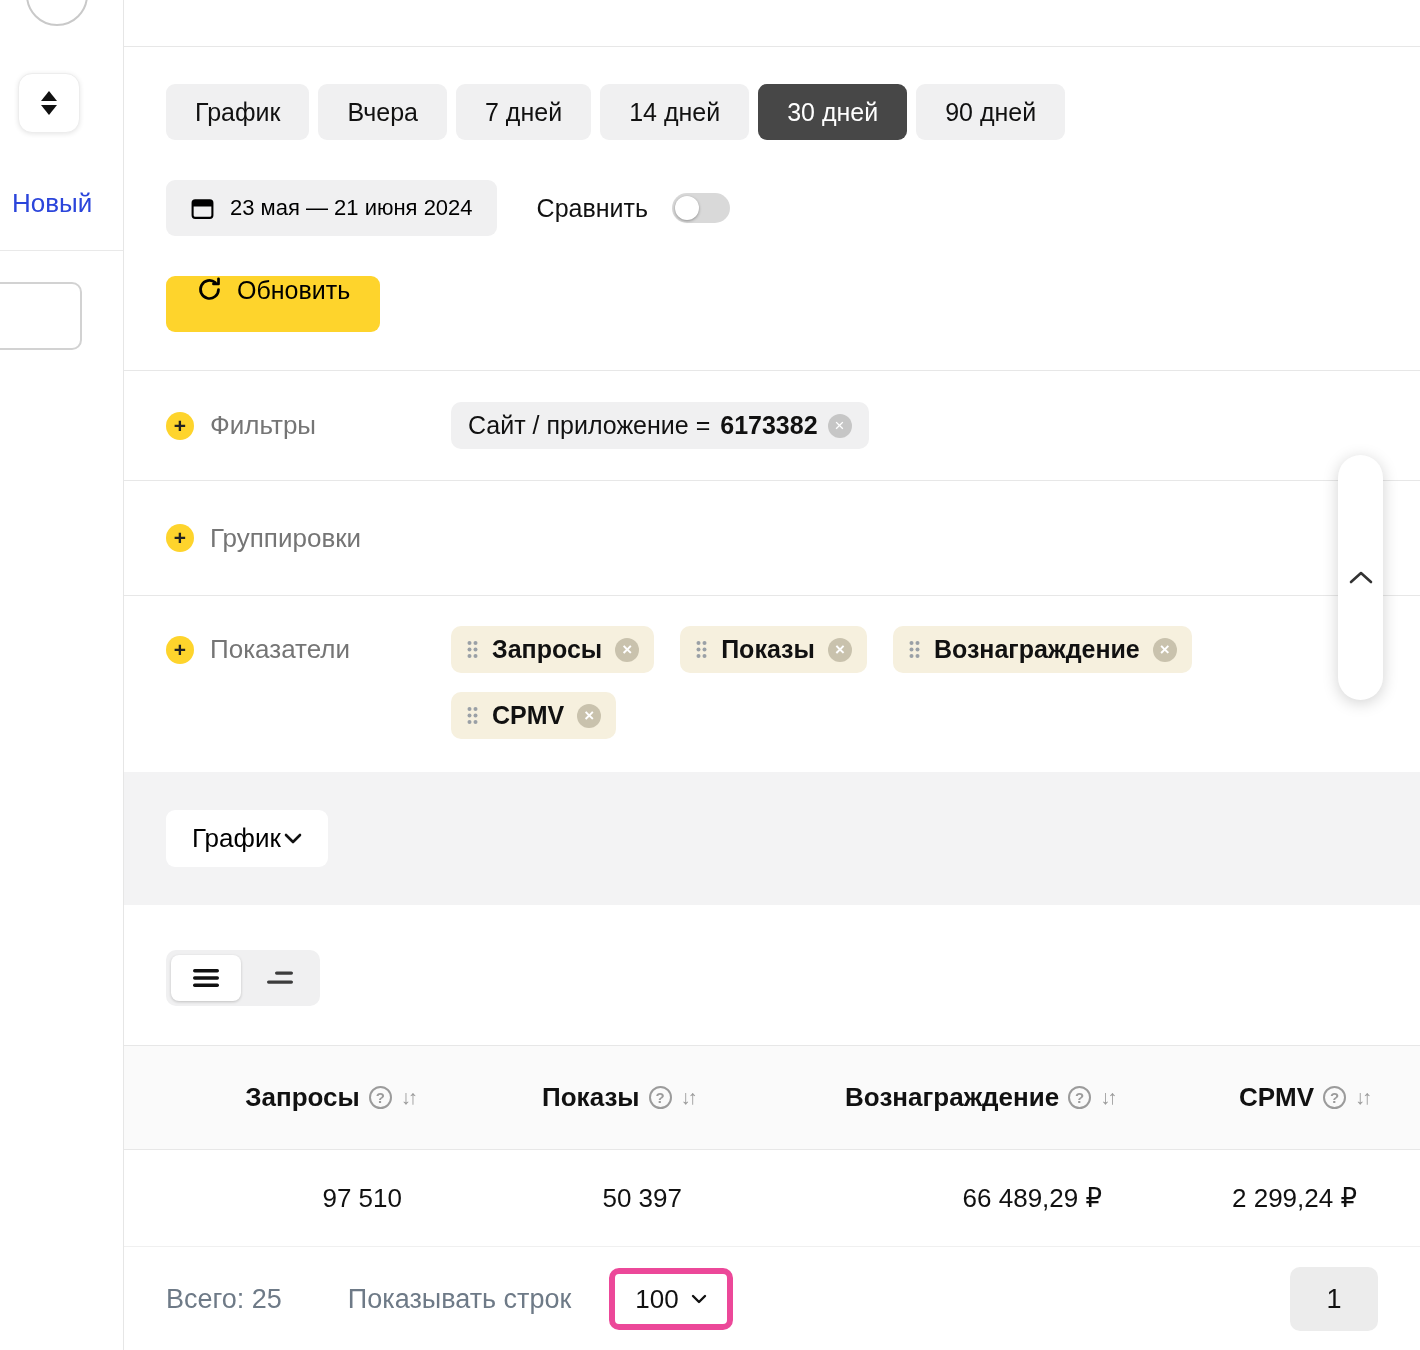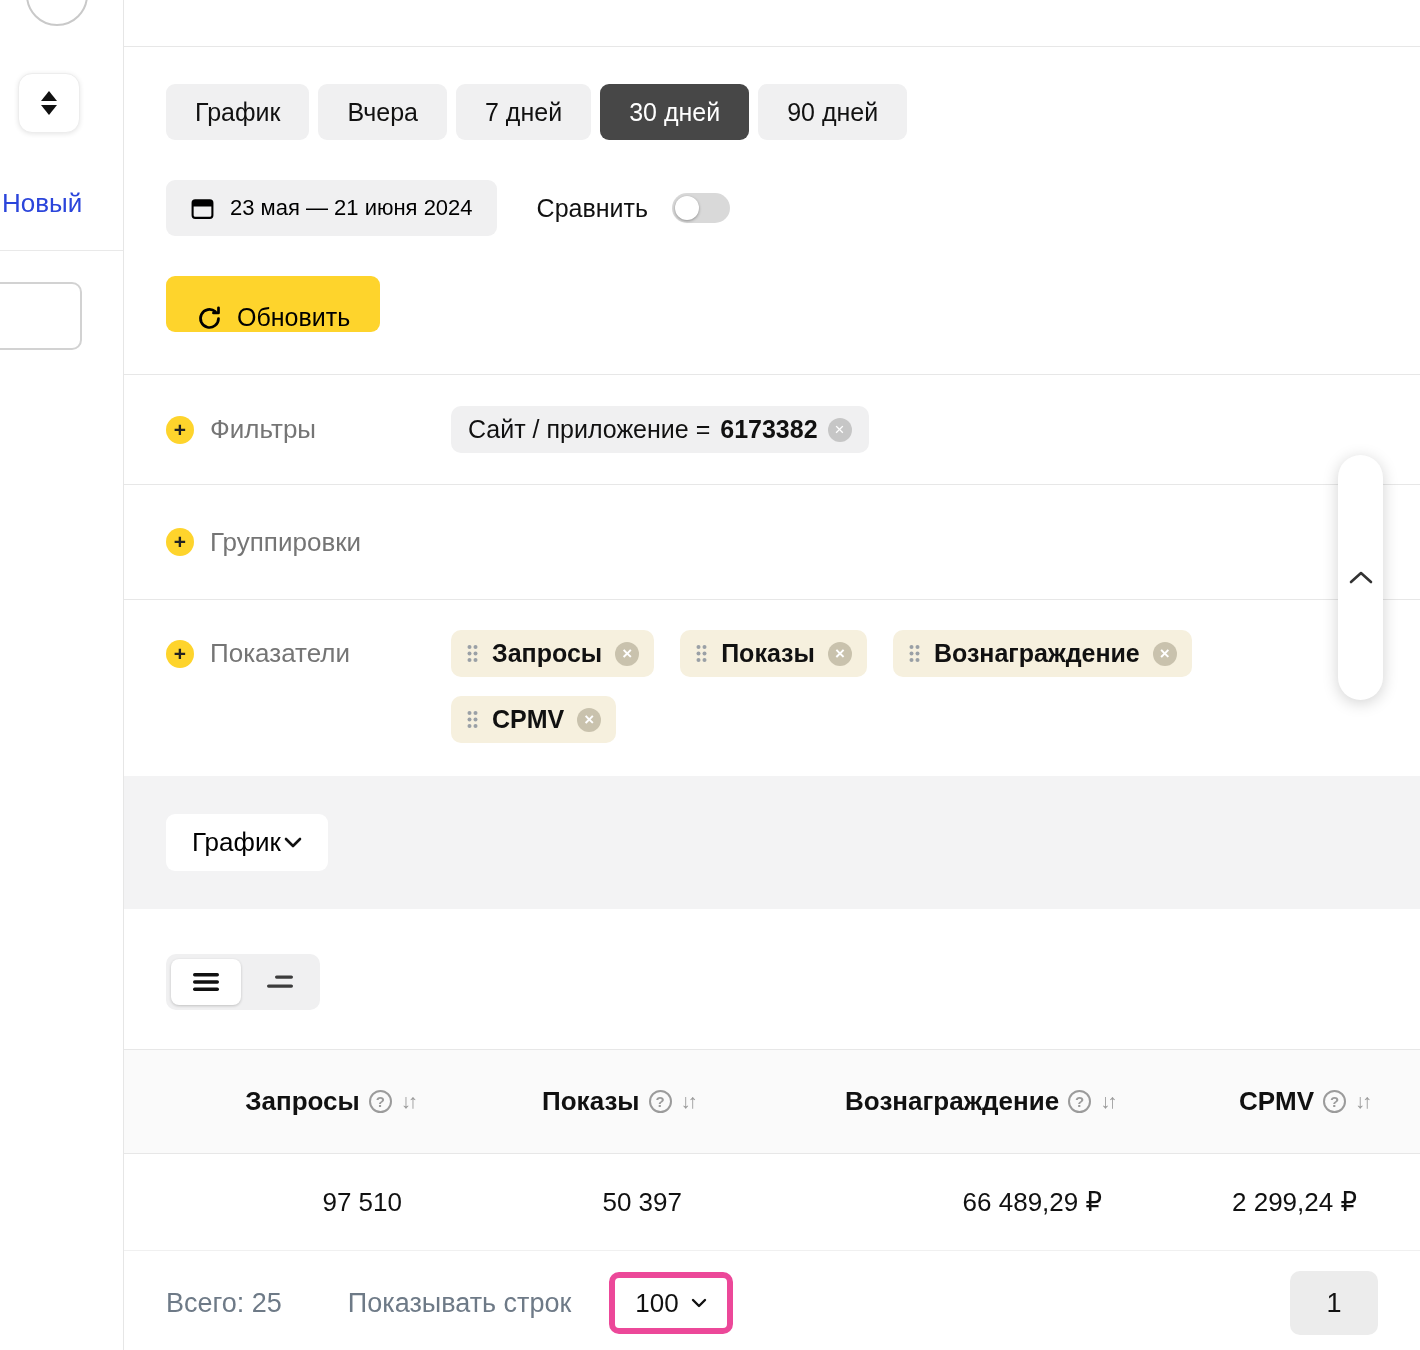--- a/index.html
+++ b/index.html
@@ -15,21 +15,21 @@
 
   
   .avatar-frag { position:absolute; left:26px; top:-36px; width:62px; height:62px;
     border-radius:50%; border:2px solid #c9c9c9; background:#fff; }
   .sort-card { position:absolute; left:18px; top:73px; width:62px; height:60px;
     background:#fff; border:1px solid #ededed; border-radius:14px;
     box-shadow:0 1px 5px rgba(0,0,0,.10);
     display:flex; flex-direction:column; align-items:center; justify-content:center; gap:4px; }
   .tri-up { width:0; height:0; border-left:8px solid transparent; border-right:8px solid transparent; border-bottom:10px solid #111; }
   .tri-dn { width:0; height:0; border-left:8px solid transparent; border-right:8px solid transparent; border-top:10px solid #111; }
-  .new-link { position:absolute; left:2px; top:188px; font-size:26px; color:var(--blue); text-decoration:none; cursor:pointer; }
+  .new-link { position:absolute; left:12px; top:188px; font-size:26px; color:var(--blue); text-decoration:none; cursor:pointer; }
   .sidebar-sep { position:absolute; left:0; top:250px; width:123px; height:1px; background:#e9e9e9; }
   .input-frag { position:absolute; left:-44px; top:282px; width:126px; height:68px;
     background:#fff; border:2px solid #d2d2d2; border-radius:10px; }
   .topright-frag { position:absolute; left:1212px; top:-42px; width:196px; height:54px;
     border:2px solid var(--accent); border-radius:12px; background:#fff; }
 
   
   .main { position:absolute; left:123px; top:0; width:1297px; height:1350px;
     border-left:1px solid #e6e6e6; background:#fff; }
   .main-top { height:47px; border-bottom:1px solid var(--line); }
@@ -42,21 +42,21 @@
   .btn-gray.sel { background:var(--dark); color:#fff; }
 
   .date-row { display:flex; align-items:center; margin-bottom:40px; }
   .date-btn { display:inline-flex; align-items:center; gap:15px; height:56px; padding:0 24px;
     background:var(--graybtn); border:none; border-radius:9px; font-size:22px; font-family:inherit; cursor:pointer; }
   .compare { margin-left:40px; font-size:25px; }
   .toggle { margin-left:24px; width:58px; height:30px; border-radius:15px; background:#d9d9d9; position:relative; cursor:pointer; }
   .knob { position:absolute; left:3px; top:3px; width:24px; height:24px; border-radius:50%;
     background:#fff; box-shadow:0 1px 3px rgba(0,0,0,.35); }
 
-  .refresh { display:inline-flex; align-items:flex-end; gap:14px; height:56px; padding:0 30px;
+  .refresh { display:inline-flex; align-items:flex-start; gap:14px; height:56px; padding:0 30px;
     background:var(--accent); border:none; border-radius:9px; font-size:25px; font-family:inherit; cursor:pointer; }
 
   .section { border-top:1px solid var(--line); display:flex; align-items:center; padding:0 42px; }
   .section.filters { height:110px; }
   .section.groupings { height:115px; }
   .section.metrics { height:177px; align-items:flex-start; padding-top:30px; }
   .sec-label { display:flex; align-items:center; gap:16px; width:285px; flex-shrink:0; }
   .section.metrics .sec-label { margin-top:8px; }
   .plus { width:28px; height:28px; border-radius:50%; background:var(--accent);
     display:flex; align-items:center; justify-content:center;
@@ -125,20 +125,21 @@
 <div class="topright-frag"></div>
 
 <div class="main">
   <div class="main-top"></div>
 
   <div class="controls">
     <div class="quick">
       <button class="btn-gray">График</button>
       <button class="btn-gray">Вчера</button>
       <button class="btn-gray">7 дней</button>
+      <button class="btn-gray">14 дней</button>
       <button class="btn-gray sel">30 дней</button>
       <button class="btn-gray">90 дней</button>
     </div>
 
     <div class="date-row">
       <button class="date-btn">
         <span class="icon">
           <svg width="25" height="25" viewBox="0 0 24 24">
               <rect x="2.5" y="4" width="19" height="17" rx="2.5" fill="none" stroke="#000" stroke-width="2"></rect>
               <path d="M2.5 6.5a2.5 2.5 0 0 1 2.5-2.5h14a2.5 2.5 0 0 1 2.5 2.5V10h-19z" fill="#000"></path>

